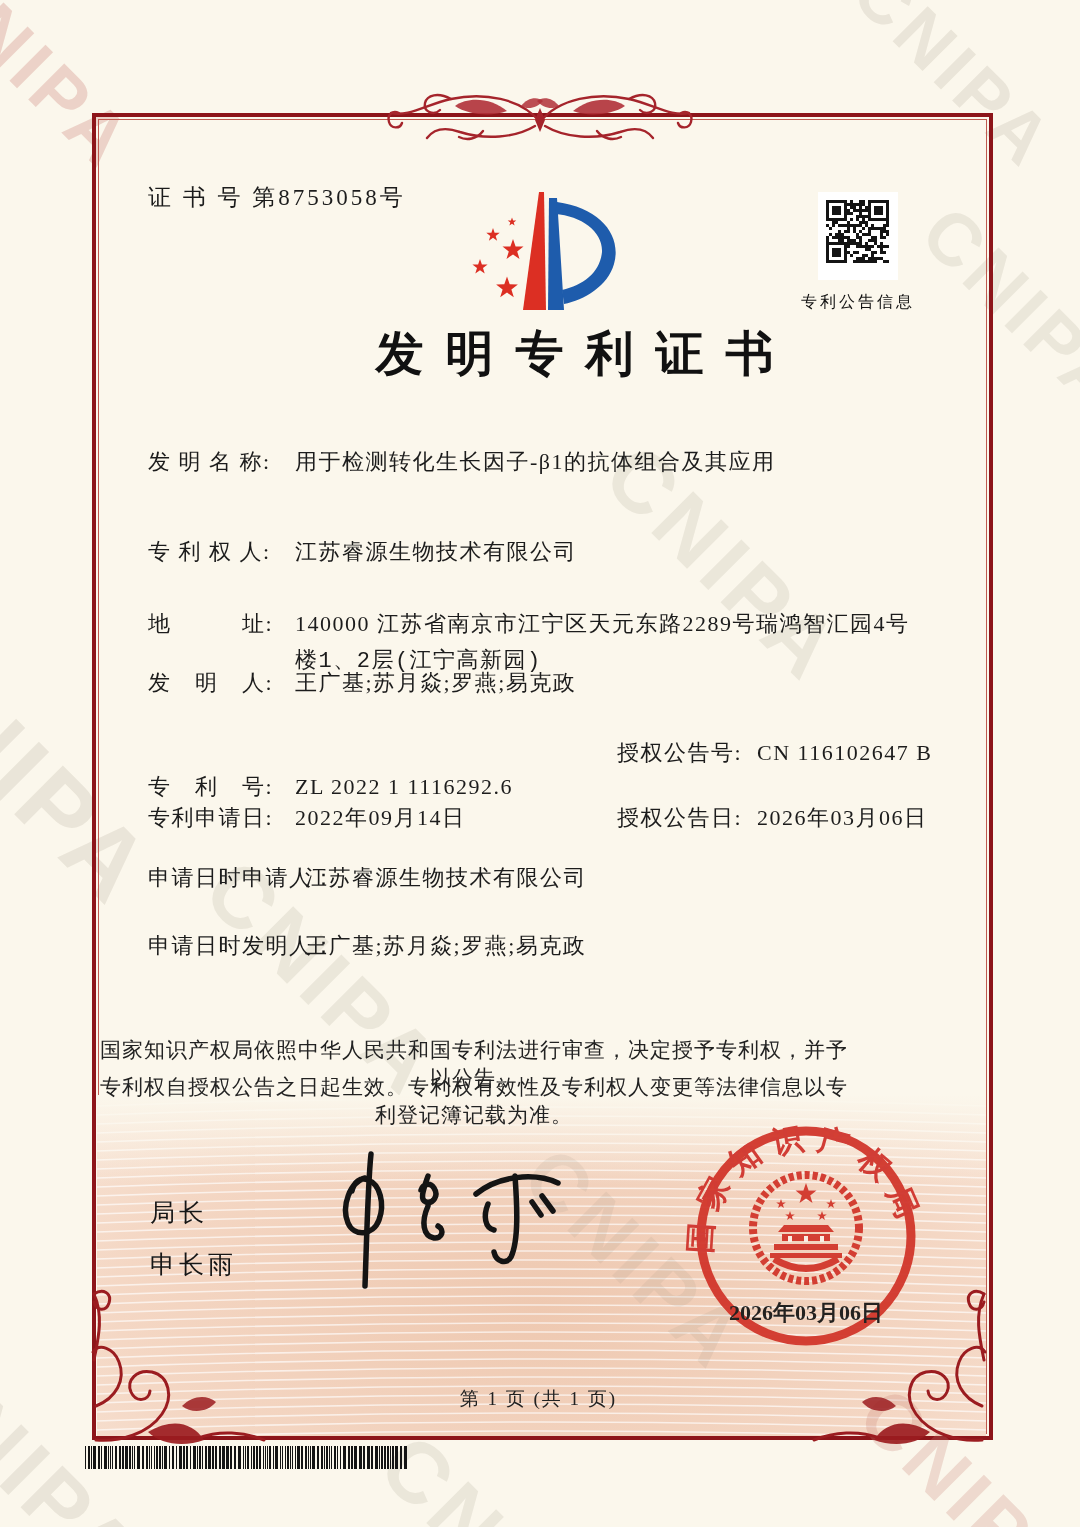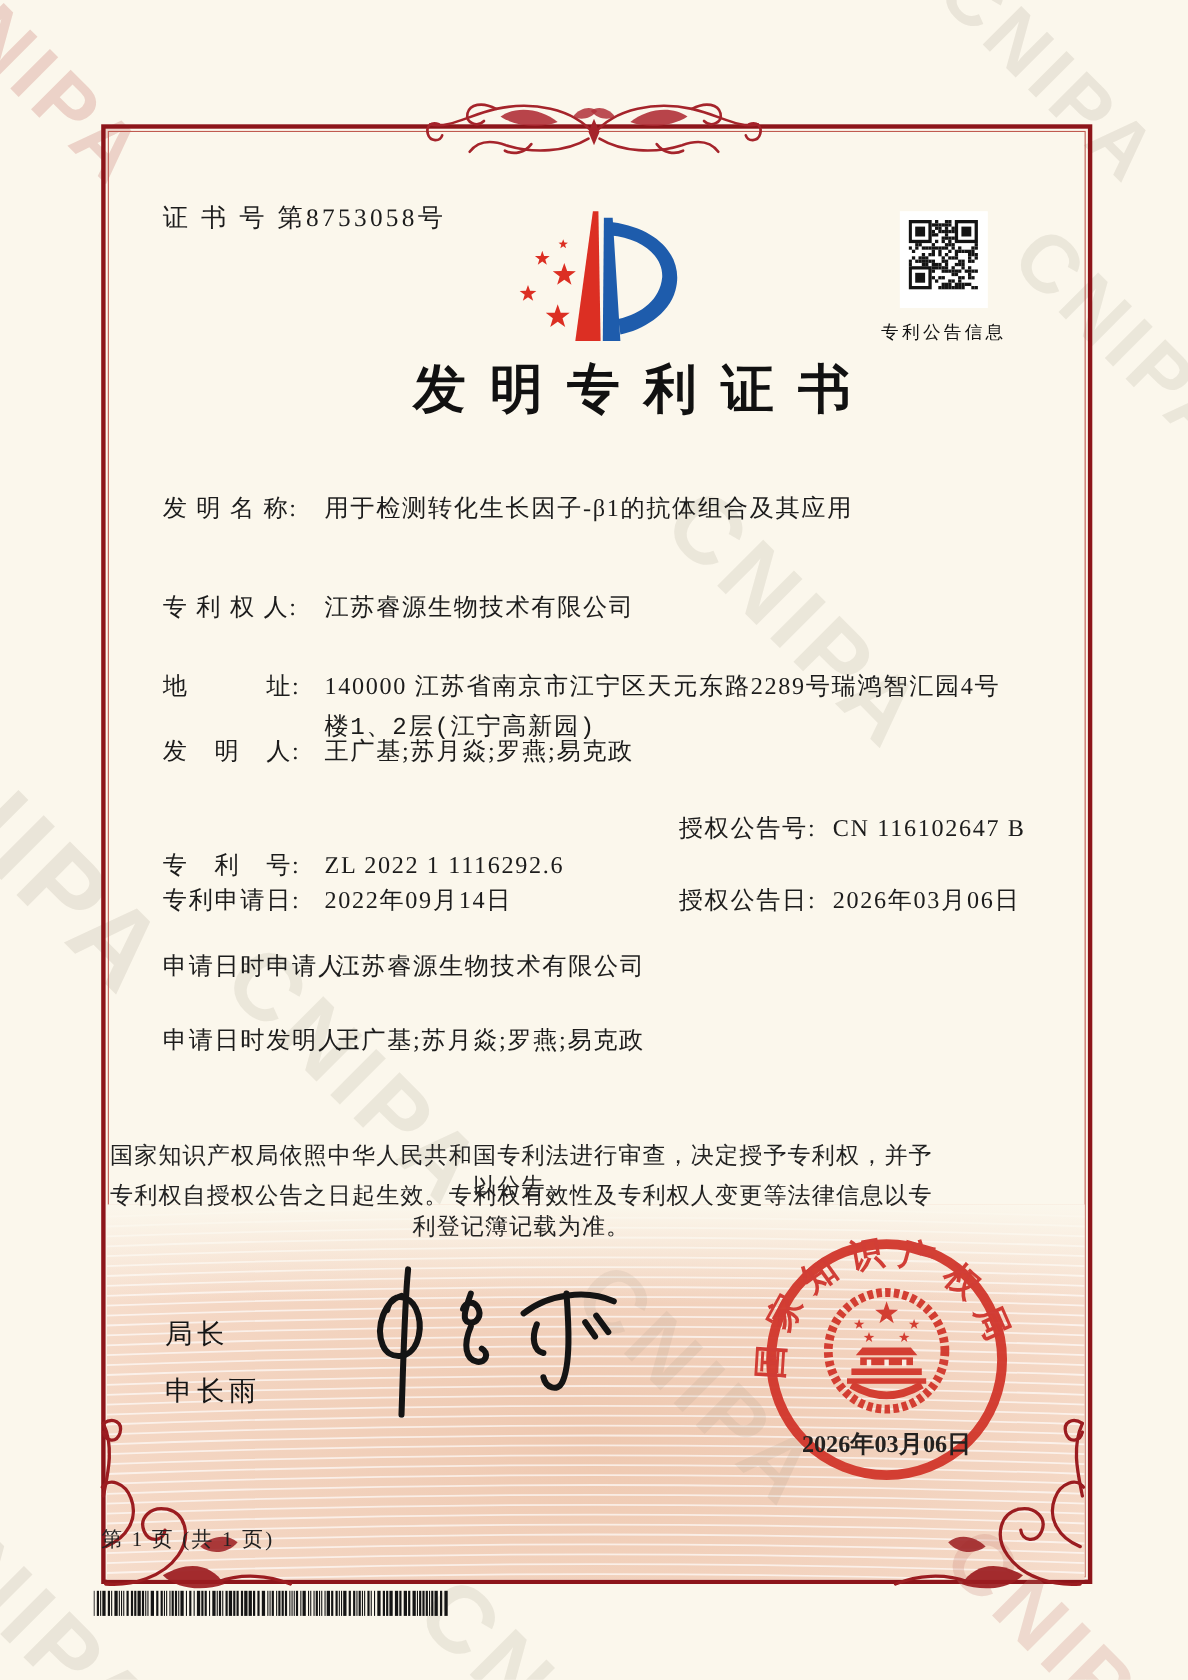--- a/index.html
+++ b/index.html
@@ -53,21 +53,21 @@
   
   .waves{
     position:absolute;left:97px;top:1095px;width:889px;height:341px;overflow:hidden;
     background:radial-gradient(95% 120% at 50% 62%, #eec8b0 0%, #f4d7c4 50%, #f9e9dc 82%, #fbf2e8 100%);
   }
   .waves::after{
     content:"";position:absolute;left:0;top:0;right:0;height:90px;
     background:linear-gradient(180deg,#fbf7ec 0%,rgba(251,247,236,0) 100%);
   }
   
-  .pageinfo{position:absolute;left:92px;top:1386px;width:893px;text-align:left;
+  .pageinfo{position:absolute;left:92px;top:1386px;width:893px;text-align:center;
     font-size:19px;letter-spacing:2px;color:#222;z-index:5;}
   .seal-svg{opacity:.93;}
 </style>
 </head>
 <body>
 
 <span class="wm" style="left:-30px;top:-55px;font-size:74px;color:rgba(201,126,115,0.30);">CNIPA</span>
 <span class="wm" style="left:895px;top:-50px;font-size:72px;color:rgba(148,138,120,0.16);">CNIPA</span>
 <span class="wm" style="left:965px;top:190px;font-size:74px;color:rgba(148,138,120,0.15);">CNIPA</span>
 <span class="wm" style="left:655px;top:425px;font-size:86px;color:rgba(148,138,120,0.15);">CNIPA</span>

